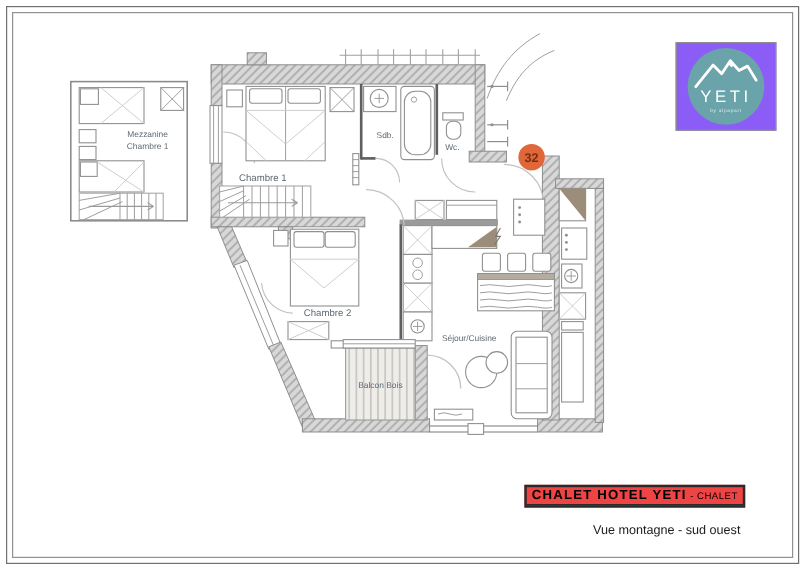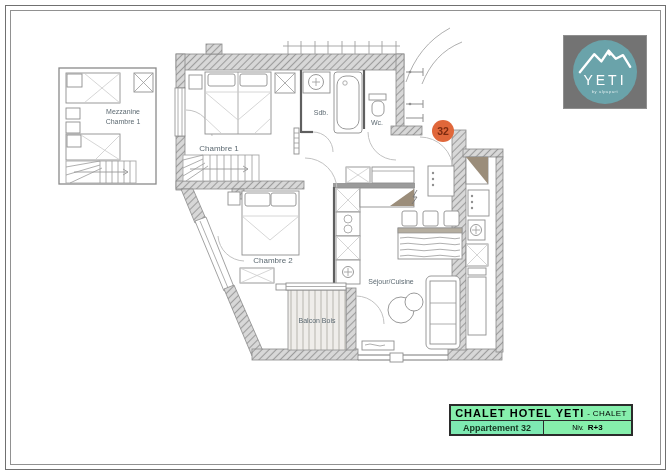--- a/index.html
+++ b/index.html
@@ -13,30 +13,30 @@
   .win{fill:#ffffff;stroke:#8a8a8a;stroke-width:0.8;}
   .fu{fill:#ffffff;stroke:#8f8f8f;stroke-width:0.9;}
   .lt{stroke:#cccccc;stroke-width:0.8;fill:none;}
   .md{stroke:#9a9a9a;stroke-width:0.8;fill:none;}
   .thinw{stroke:#5f5f5f;stroke-width:2.2;fill:none;}
   .arc{fill:none;stroke:#c2c2c2;stroke-width:1;}
   .lbl{fill:#5d6a72;font-size:8px;text-anchor:middle;}
   .lbl.sm{font-size:7px;}
   .taupe{fill:#9b8d7a;stroke:none;}
 
-  .logo-box{position:absolute;left:563px;top:35px;width:82px;height:72px;background:#737373;
+  .logo-box{position:absolute;left:563px;top:35px;width:82px;height:72px;background:#8b5cf6;
             border:1.5px solid #8f8f8f;display:flex;align-items:center;justify-content:center;}
   .logo-circle{width:64px;height:64px;border-radius:50%;background:#6aa3aa;position:relative;overflow:hidden;}
   .logo-mtn{position:absolute;top:7px;left:4px;width:56px;height:27px;}
   .logo-word{position:absolute;top:32px;width:100%;text-align:center;color:#ffffff;
              font-size:14px;letter-spacing:3px;}
   .logo-tag{position:absolute;top:49px;width:100%;text-align:center;color:#dfecee;
             font-size:4px;letter-spacing:0.6px;}
 
-  .title-block{position:absolute;left:437px;top:404px;width:180px;border:2px solid #2b2b2b;background:#86efac;margin-left:12px;}
+  .title-block{position:absolute;left:437px;top:404px;width:180px;border:2px solid #2b2b2b;background:#ef4444;}
   .tb-row1{height:14px;display:flex;align-items:center;justify-content:center;gap:3px;
            border-bottom:1px solid #2b2b2b;}
   .tb-hotel{font-weight:bold;font-size:11px;letter-spacing:1px;color:#000;}
   .tb-city{font-size:8px;color:#000;letter-spacing:0.4px;}
   .tb-row2{display:flex;height:13px;}
   .tb-apt{width:92px;background:#7de9b2;border-right:1px solid #2b2b2b;display:flex;align-items:center;
           justify-content:center;font-size:9px;font-weight:bold;color:#14341f;}
   .tb-niv{flex:1;display:flex;align-items:center;justify-content:center;gap:4px;font-size:7px;color:#000;}
   .tb-niv-val{font-weight:bold;font-size:8px;}
   .view-label{position:absolute;left:437px;top:436px;width:180px;text-align:right;
@@ -325,21 +325,15 @@
       <div class="logo-word">YETI</div>
       <div class="logo-tag">by alpapart</div>
     </div>
   </div>
 
   <div class="title-block">
     <div class="tb-row1">
       <span class="tb-hotel">CHALET HOTEL YETI</span>
       <span class="tb-city">- CHALET</span>
     </div>
-    <div class="tb-row2">
-      <div class="tb-apt">Appartement 32</div>
-      <div class="tb-niv">
-        <span class="tb-niv-label">Niv.</span>
-        <span class="tb-niv-val">R+3</span>
-      </div>
-    </div>
   </div>
+  <div class="view-label">Vue montagne - sud ouest</div>
 </div>
 
 </body></html>

